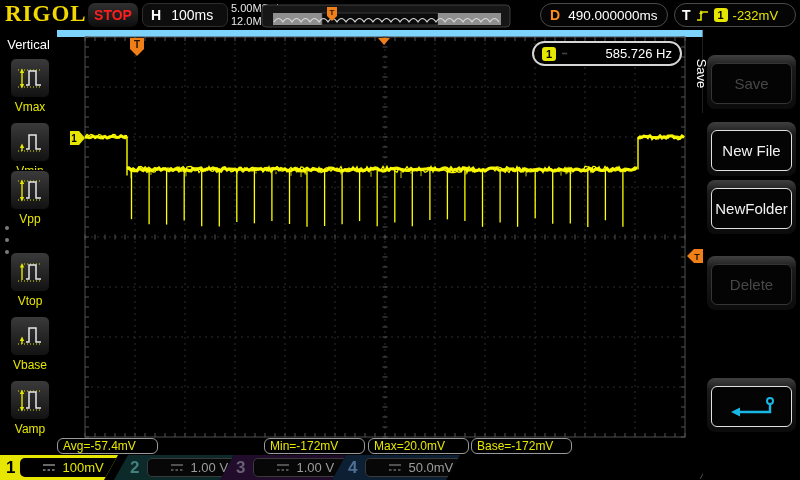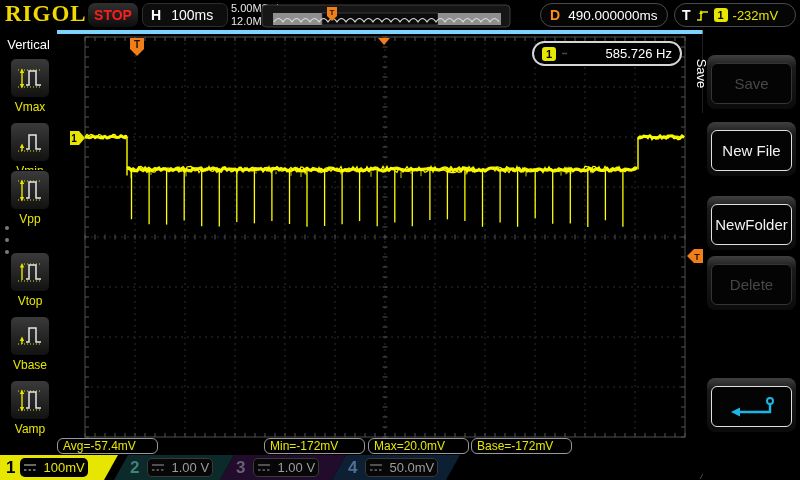--- a/index.html
+++ b/index.html
@@ -1,21 +1,21 @@
 <!DOCTYPE html>
 <html><head>
 <meta charset="utf-8">
 <style>
   html,body{margin:0;padding:0;background:#000;}
   #screen{position:relative;width:800px;height:480px;background:#000;overflow:hidden;
           font-family:"Liberation Sans",sans-serif;-webkit-font-smoothing:antialiased;}
   .abs{position:absolute;}
 
   
-  #topbar{position:absolute;left:0;top:0;width:800px;height:30px;background:#000;border-bottom:4px solid #7dd3fc;}
+  #topbar{position:absolute;left:0;top:0;width:800px;height:30px;background:#000;border-bottom:7px solid #7dd3fc;}
   #logo{position:absolute;left:5px;top:1px;font-family:"Liberation Serif",serif;font-weight:bold;
         font-size:23px;color:#f2d800;letter-spacing:1px;}
   .tb-box{position:absolute;top:3px;height:24px;box-sizing:border-box;border-radius:7px;
           background:linear-gradient(#303030,#0d0d0d);display:flex;align-items:center;}
   #stop-btn{left:88px;width:50px;justify-content:center;color:#ff1e1e;font-weight:bold;font-size:14px;}
   #h-box{left:142px;width:86px;background:#0d0d0d;border:1px solid #2e2e2e;padding:0 8px;gap:10px;}
   #h-box .hlabel{color:#fff;font-weight:bold;font-size:14px;}
   #h-box .hval{color:#fff;font-size:14px;}
   #acq{position:absolute;left:231px;top:2px;color:#e8e8e8;font-size:11px;line-height:13px;}
   #delay-box{left:540px;width:128px;background:#050505;border:1px solid #4a4a4a;border-radius:12px;padding:0 9px;gap:8px;}
@@ -58,21 +58,21 @@
 
   
   .meas-box{position:absolute;top:438px;width:101px;height:16px;box-sizing:border-box;border:1px solid #9a9a9a;
             border-radius:6px;background:rgba(0,0,0,.88);color:#e6e600;font-size:12px;line-height:14px;
             padding-left:5px;z-index:10;white-space:nowrap;overflow:hidden;}
 
   
   #bottombar{position:absolute;left:0;top:455px;width:800px;height:25px;background:#000;}
   .ch-tab{position:absolute;top:0;height:25px;display:flex;align-items:center;}
   .ch-num{font-weight:bold;font-size:17px;}
-  .ch-box{height:19px;border-radius:5px;display:flex;align-items:center;gap:6px;padding:0 3px;box-sizing:border-box;}
+  .ch-box{height:19px;border-radius:5px;display:flex;align-items:center;gap:6px;padding:0 22px;box-sizing:border-box;}
   .ch-val{font-size:13px;white-space:nowrap;}
   .hatch{background-image:repeating-linear-gradient(135deg,rgba(255,255,255,.06) 0 1px,transparent 1px 5px);}
   #status-icons{position:absolute;left:742px;top:3px;display:flex;gap:6px;align-items:center;}
 </style>
 </head>
 <body>
 
 <div id="screen">
 
   <div id="topbar">
@@ -604,21 +604,21 @@
   </div>
 
   <div id="right-menu">
     <div id="save-tab">Save</div>
     <div class="rm-panel disabled" style="top:25px">
       <div class="rm-btn">Save</div>
     </div>
     <div class="rm-panel" style="top:92px">
       <div class="rm-btn">New File</div>
     </div>
-    <div class="rm-panel" style="top:166px">
+    <div class="rm-panel" style="top:150px">
       <div class="rm-btn">NewFolder</div>
     </div>
     <div class="rm-panel disabled" style="top:226px">
       <div class="rm-btn">Delete</div>
     </div>
     <div class="rm-panel" style="top:348px">
       <div class="rm-btn">
         <svg width="52" height="24" viewBox="0 0 52 24">
           <circle cx="44" cy="6" r="3" fill="none" stroke="#19b7e6" stroke-width="2"></circle>
           <path d="M44,9 V17 H14" fill="none" stroke="#19b7e6" stroke-width="2.4"></path>

